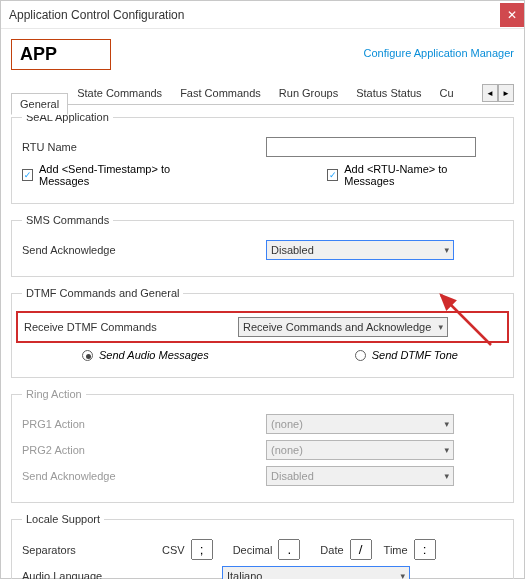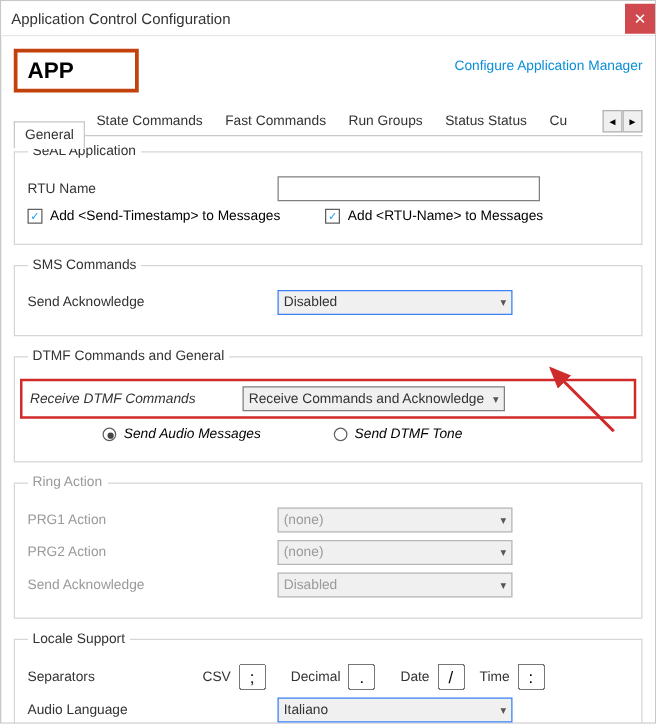--- a/index.html
+++ b/index.html
@@ -11,32 +11,32 @@
     width: 525px;
     height: 579px;
     overflow: hidden;
   }
   .window { width: 525px; height: 579px; background: #fff; border: 1px solid #c8c8c8; position: relative; }
   .titlebar { height: 28px; background: #fff; display: flex; align-items: center; justify-content: space-between; border-bottom: 1px solid #e8e8e8; }
   .titlebar .title { padding-left: 8px; font-size: 12px; color: #333; }
   .titlebar .close { width: 24px; height: 24px; background: #d0494e; color: #fff; display: flex; align-items: center; justify-content: center; font-size: 12px; cursor: pointer; }
   .content { padding: 10px 10px 10px 10px; position: relative; }
   .top-row { display: flex; justify-content: space-between; align-items: flex-start; margin-bottom: 12px; }
-  .app-box { border: 3px solid #c2410c; padding: 4px 8px; min-width: 100px; font-size: 18px; font-weight: bold; color: #000; font-family: Arial, sans-serif; }
+  .app-box { border: 1px solid #c2410c; padding: 4px 8px; min-width: 100px; font-size: 18px; font-weight: bold; color: #000; font-family: Arial, sans-serif; }
   .cfg-link { color: #0a8ed8; font-size: 11px; cursor: pointer; margin-top: 8px; }
   .tabs { display: flex; align-items: stretch; border-bottom: 1px solid #c8c8c8; margin-bottom: 6px; }
   .tab { padding: 4px 8px; border: 1px solid transparent; color: #333; cursor: pointer; font-size: 11px; white-space: nowrap; }
   .tab.active { border: 1px solid #c8c8c8; border-bottom: 1px solid #fff; position: relative; top: 11px; background: #fff; }
   .tab-scroll { display: flex; margin-left: auto; }
   .tab-scroll .btn { width: 16px; height: 18px; border: 1px solid #b0b0b0; background: #f0f0f0; display: flex; align-items: center; justify-content: center; font-size: 8px; cursor: pointer; margin-top: 2px; }
   fieldset { border: 1px solid #d6d6d6; margin: 4px 0 10px 0; padding: 8px 10px 10px 10px; }
   fieldset.disabled legend { color: #9a9a9a; }
   fieldset.disabled .label { color: #9a9a9a; }
   legend { font-size: 11px; color: #333; padding: 0 4px; }
-  .row { display: flex; align-items: center; margin: 6px 0; }
+  .row { display: flex; align-items: center; margin: 6px 0; gap: 44px; }
   .label { width: 200px; color: #333; }
   .label-sm { color: #333; margin-right: 6px; }
   input[type=text].textbox { height: 20px; border: 1px solid #808080; width: 210px; padding: 1px 3px; font-size: 11px; background: #fff; }
   .textbox.narrow { width: 22px; text-align: center; }
   .combo { height: 20px; border: 1px solid #3b82f6; width: 188px; display: flex; align-items: center; justify-content: space-between; padding: 0 4px; font-size: 11px; background: #f0f0f0; color: #333; cursor: pointer; }
   .combo .arrow { font-size: 9px; color: #555; }
   .combo.disabled { color: #9a9a9a; border-color: #b6b6b6; background: #f0f0f0; cursor: default; }
   .checkbox, .radio { display: inline-flex; align-items: center; margin-right: 18px; cursor: pointer; }
   .checkbox .box { width: 12px; height: 12px; border: 1px solid #606060; margin-right: 6px; display: flex; align-items: center; justify-content: center; font-size: 9px; color: #19a0ff; background: #fff; }
   .radio .circle { width: 11px; height: 11px; border: 1px solid #606060; border-radius: 50%; margin-right: 6px; position: relative; background: #fff; }
@@ -102,21 +102,21 @@
           <span>Disabled</span>
           <span class="arrow">▾</span>
         </div>
       </div>
     </fieldset>
 
     <fieldset>
       <legend>DTMF Commands and General</legend>
       <div class="highlight-wrap">
         <div class="row" style="margin:0;">
-          <div class="label" style="width:170px;font-style:italic;">Receive DTMF Commands</div>
+          <div class="label" style="width:170px;">Receive DTMF Commands</div>
           <div class="combo" style="width:210px;border:1px solid #808080;">
             <span>Receive Commands and Acknowledge</span>
             <span class="arrow">▾</span>
           </div>
         </div>
       </div>
       <div class="row" style="padding-left:60px;font-style:italic;">
         <span class="radio">
           <span class="circle sel"></span>
           <span>Send Audio Messages</span>

